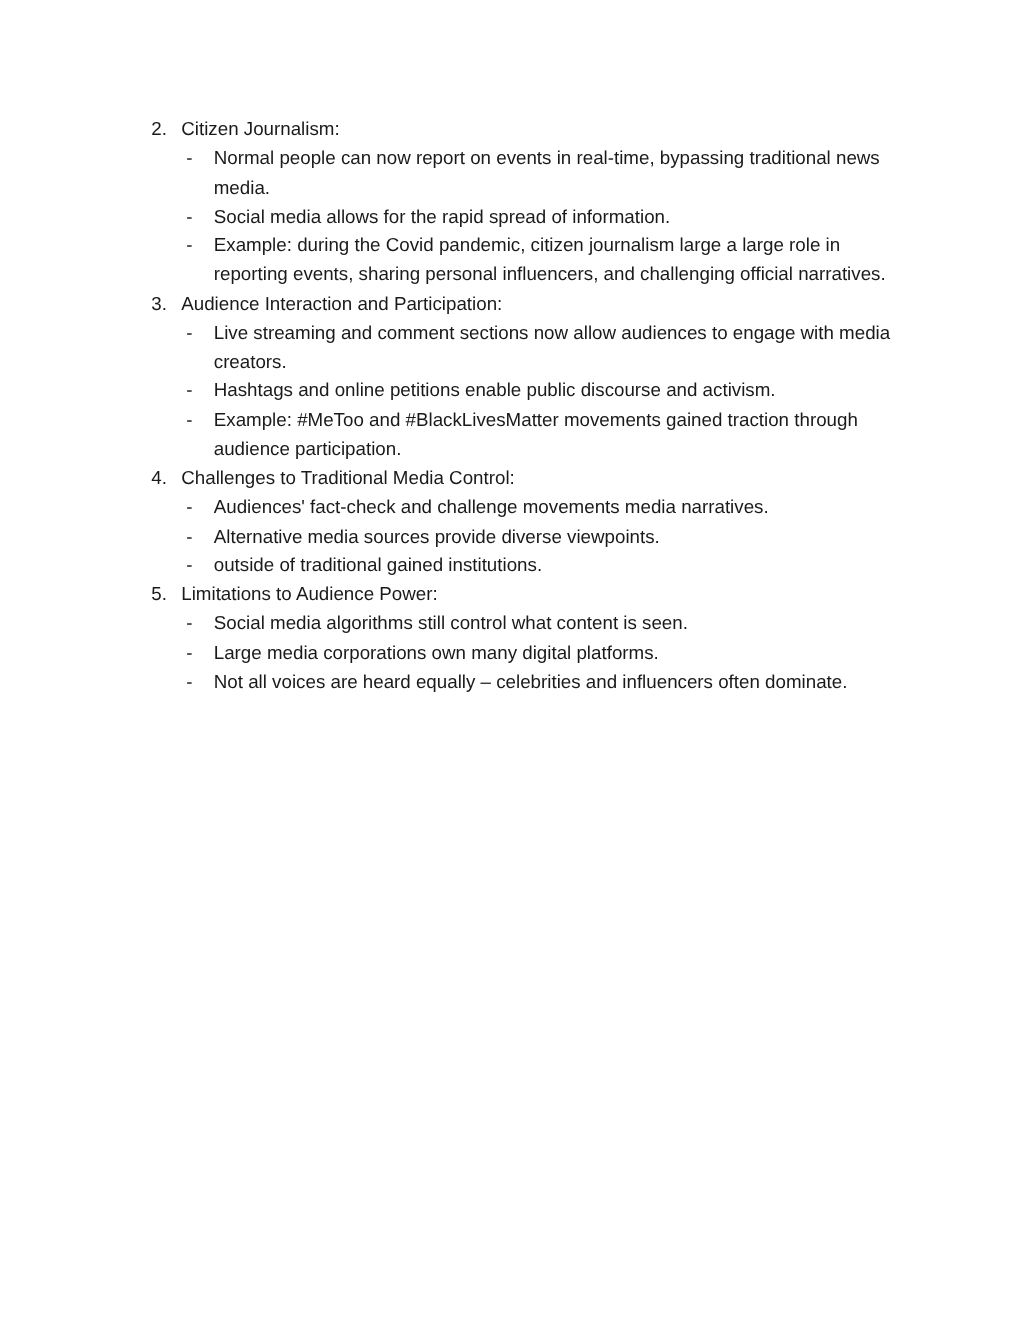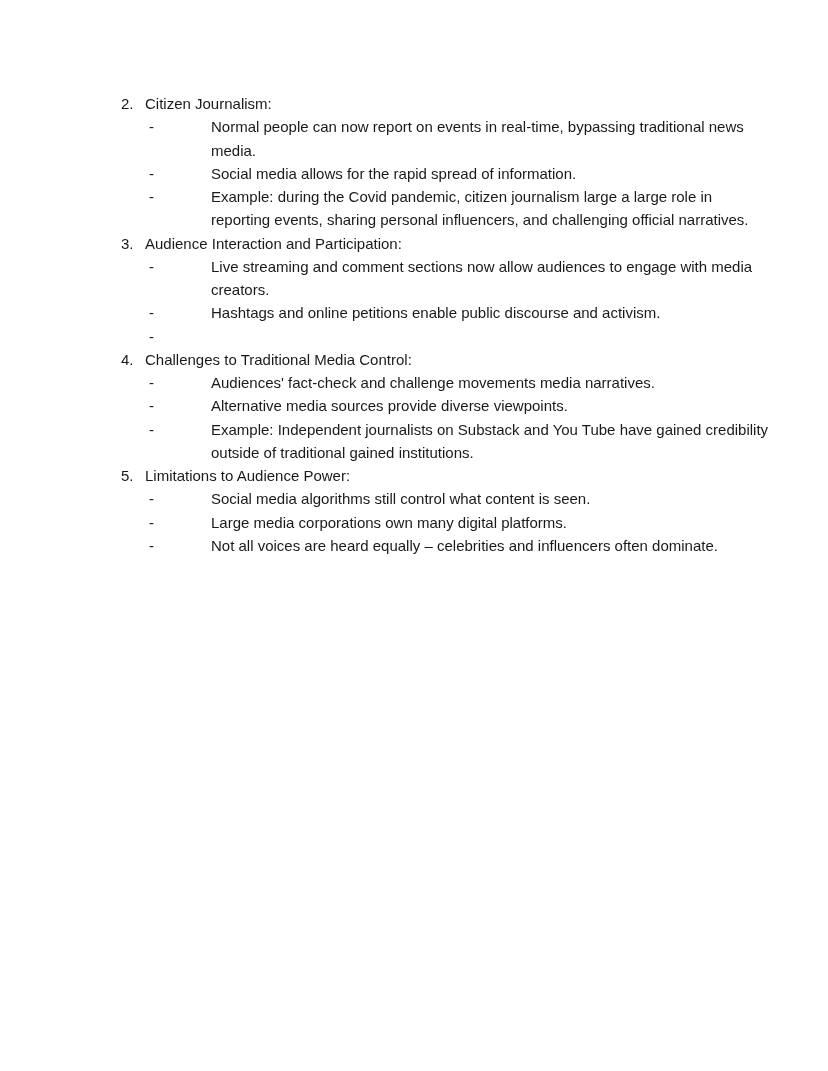--- a/index.html
+++ b/index.html
@@ -38,21 +38,20 @@
     display: flex;
     padding-left: 149px;
   }
   .dash {
     display: inline-block;
     width: 22px;
     flex: 0 0 22px;
   }
   .bullet-text {
     flex: 1 1 auto;
-    margin-left: 40px;
   }
   .line {
     white-space: nowrap;
   }
   strong {
     font-weight: normal;
   }
 </style>
 </head>
 <body>
@@ -100,20 +99,24 @@
         </div>
       </div>
       <div class="bullet">
         <span class="dash">-</span>
         <div class="bullet-text">
           <div class="line">Hashtags and online petitions enable public discourse and activism.</div>
         </div>
       </div>
       <div class="bullet">
         <span class="dash">-</span>
+        <div class="bullet-text">
+          <div class="line"><strong>Example:</strong> <span>#MeToo and #BlackLivesMatter movements gained traction through</span></div>
+          <div class="line">audience participation.</div>
+        </div>
       </div>
     </div>
 
     <div class="list-item">
       <div class="heading-row">
         <span class="num">4.</span>
         <span class="title">Challenges to Traditional Media Control:</span>
       </div>
       <div class="bullet">
         <span class="dash">-</span>
@@ -123,21 +126,20 @@
       </div>
       <div class="bullet">
         <span class="dash">-</span>
         <div class="bullet-text">
           <div class="line">Alternative media sources provide diverse viewpoints.</div>
         </div>
       </div>
       <div class="bullet">
         <span class="dash">-</span>
         <div class="bullet-text">
-          <div class="line"><strong>Example:</strong> <span>Independent journalists on Substack and You Tube have gained credibility</span></div>
           <div class="line">outside of traditional gained institutions.</div>
         </div>
       </div>
     </div>
 
     <div class="list-item">
       <div class="heading-row">
         <span class="num">5.</span>
         <span class="title">Limitations to Audience Power:</span>
       </div>

